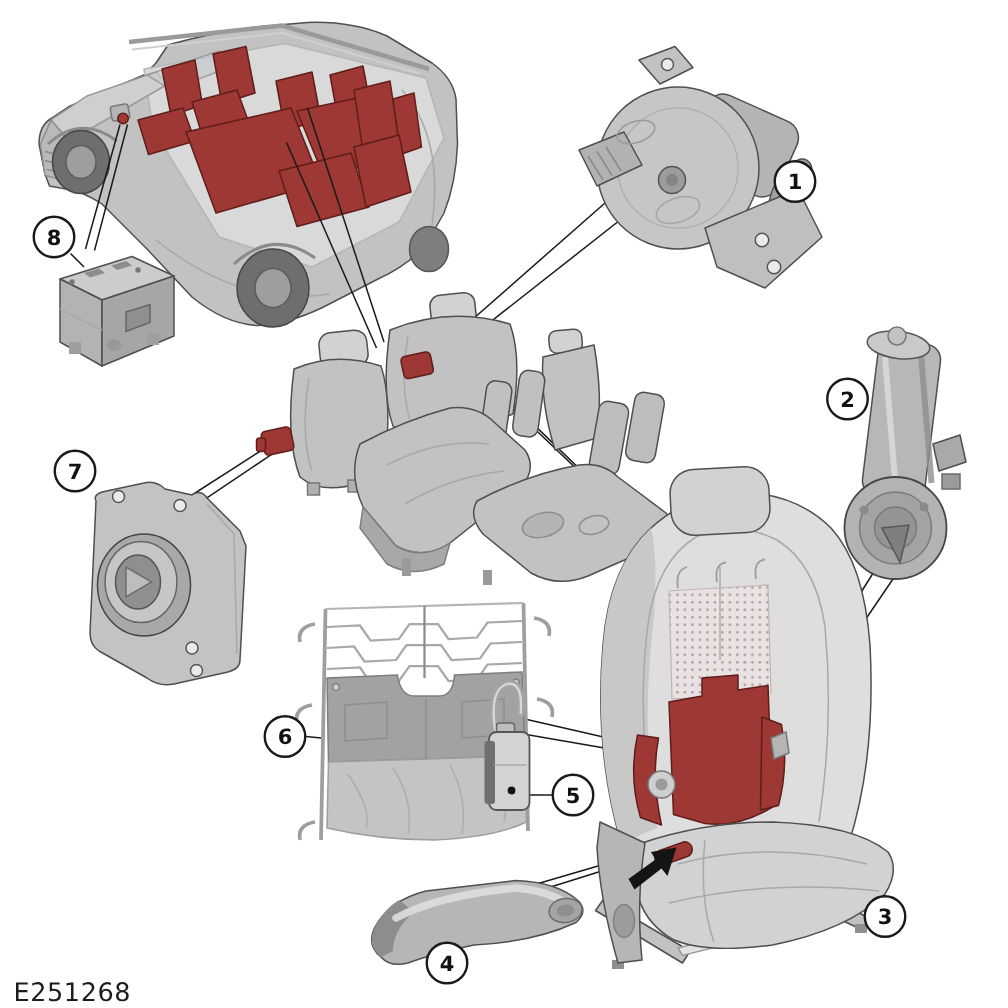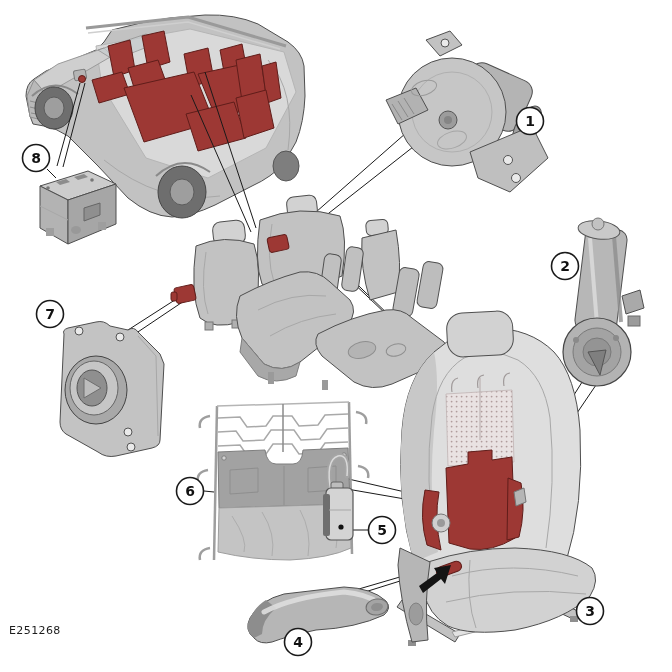--- a/index.html
+++ b/index.html
@@ -10,21 +10,21 @@
   svg{display:block;}
   .part{stroke:#4f4f4f;stroke-width:1;stroke-linejoin:round;}
   .part-light{fill:var(--part-light,#d2d2d2);}
   .part-mid{fill:var(--part-mid,#c2c2c2);}
   .red{fill:var(--highlight,#9d3834);stroke:var(--highlight-dark,#601d1a);stroke-width:1;stroke-linejoin:round;}
   .ln{stroke:var(--ink,#1a1a1a);stroke-width:1;fill:none;}
   .seam{stroke:#a8a8a8;fill:none;stroke-width:1;}
   .callout-circle{fill:#ffffff;stroke:var(--ink,#1a1a1a);stroke-width:1.6;}
   .callout-num{font:700 14px "DejaVu Sans","Liberation Sans",sans-serif;fill:#111;}
   .figure-code{
-    position:absolute;left:9px;top:624px;font-size:11px;color:#1c1c1c;letter-spacing:.4px;
+    position:absolute;left:9px;top:652px;font-size:17px;color:#1c1c1c;letter-spacing:.4px;
     font-family:"DejaVu Sans","Liberation Sans",sans-serif;
   }
 </style>
 </head>
 <body>
 
 <div class="canvas">
 <svg width="672" height="672" viewBox="0 0 672 672" xmlns="http://www.w3.org/2000/svg">
   <defs>
     <pattern id="dots" width="5" height="5" patternUnits="userSpaceOnUse">

